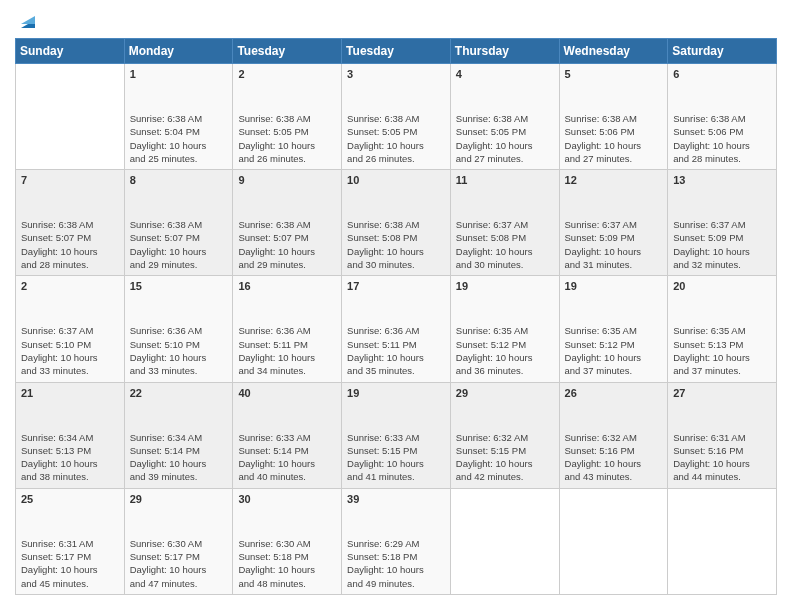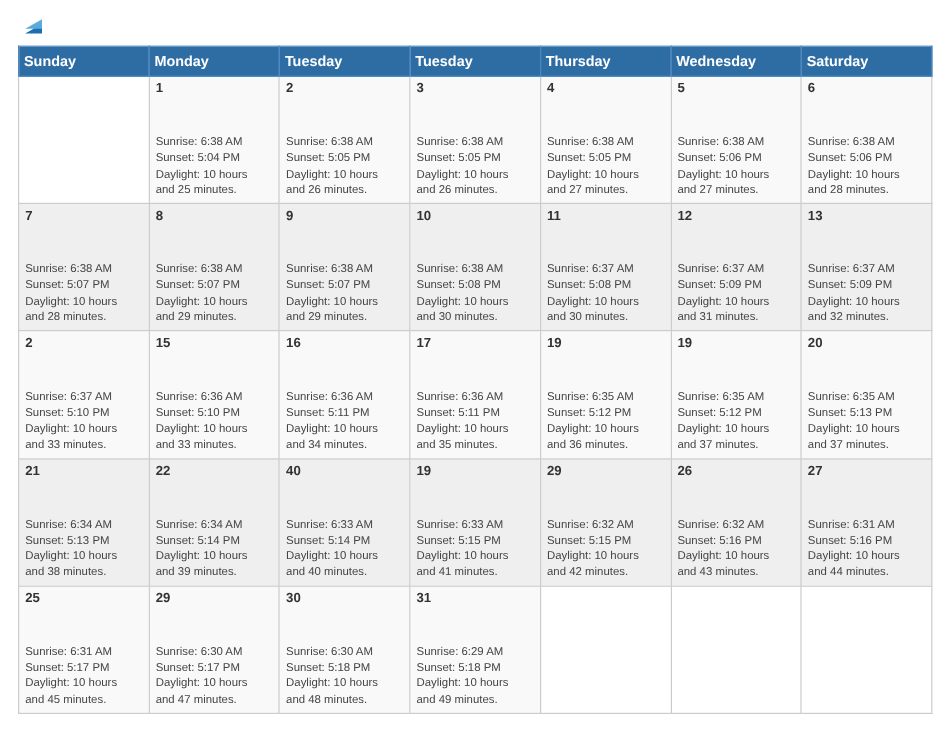--- a/index.html
+++ b/index.html
@@ -265,21 +265,21 @@
           </td>
           <td>
             <span class="day-number">29</span>
             <div class="cell-info">Sunrise: 6:30 AM<br>Sunset: 5:17 PM<br>Daylight: 10 hours<br>and 47 minutes.</div>
           </td>
           <td>
             <span class="day-number">30</span>
             <div class="cell-info">Sunrise: 6:30 AM<br>Sunset: 5:18 PM<br>Daylight: 10 hours<br>and 48 minutes.</div>
           </td>
           <td>
-            <span class="day-number">31</span>
+            <span class="day-number">39</span>
             <div class="cell-info">Sunrise: 6:29 AM<br>Sunset: 5:18 PM<br>Daylight: 10 hours<br>and 49 minutes.</div>
           </td>
           <td class="empty-cell"></td>
           <td class="empty-cell"></td>
           <td class="empty-cell"></td>
         </tr>
       </tbody>
   </table>
 </div>
 

